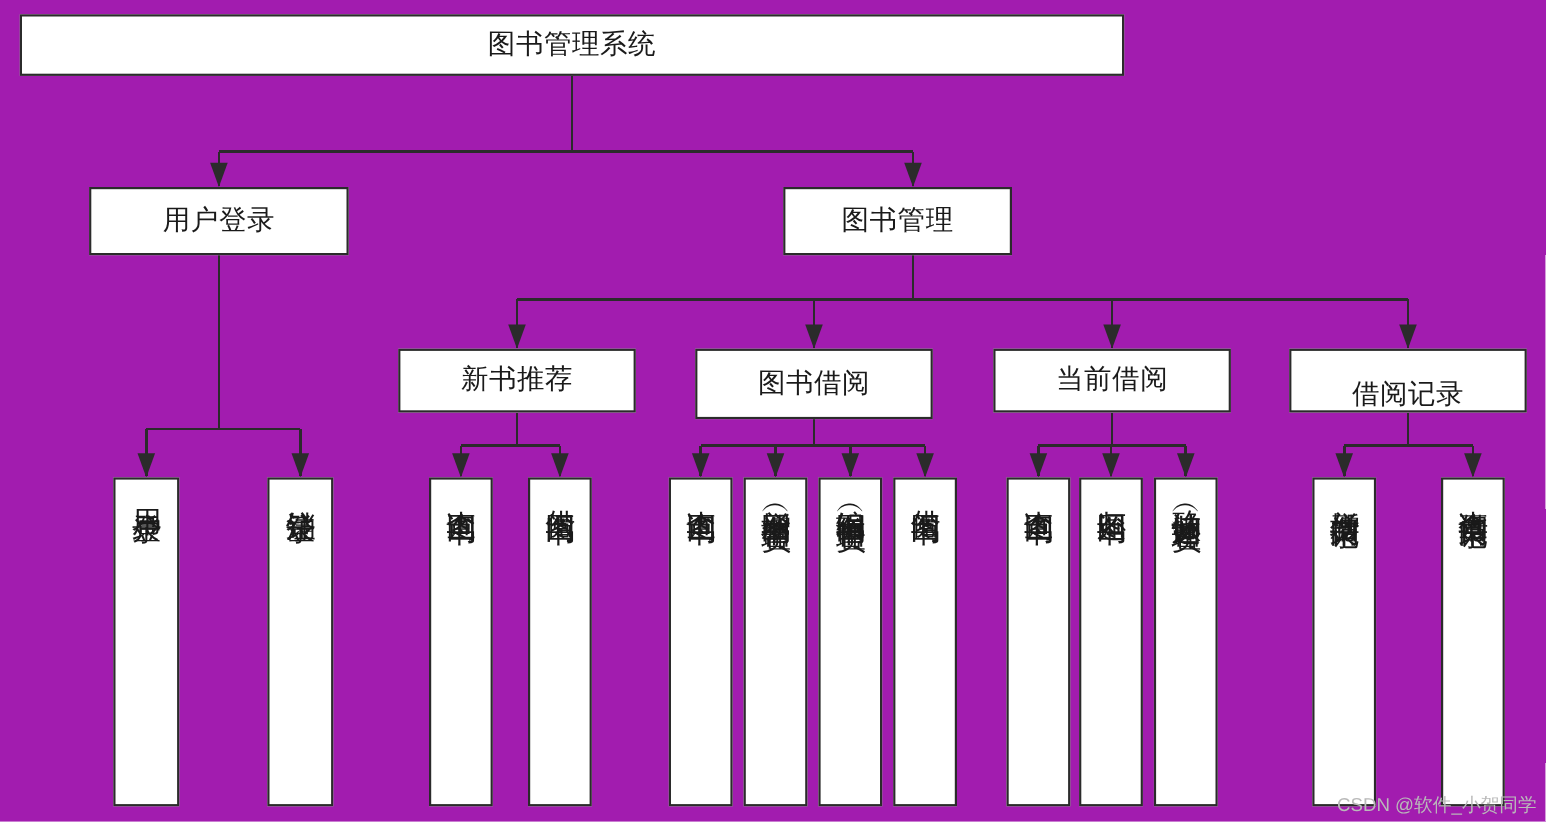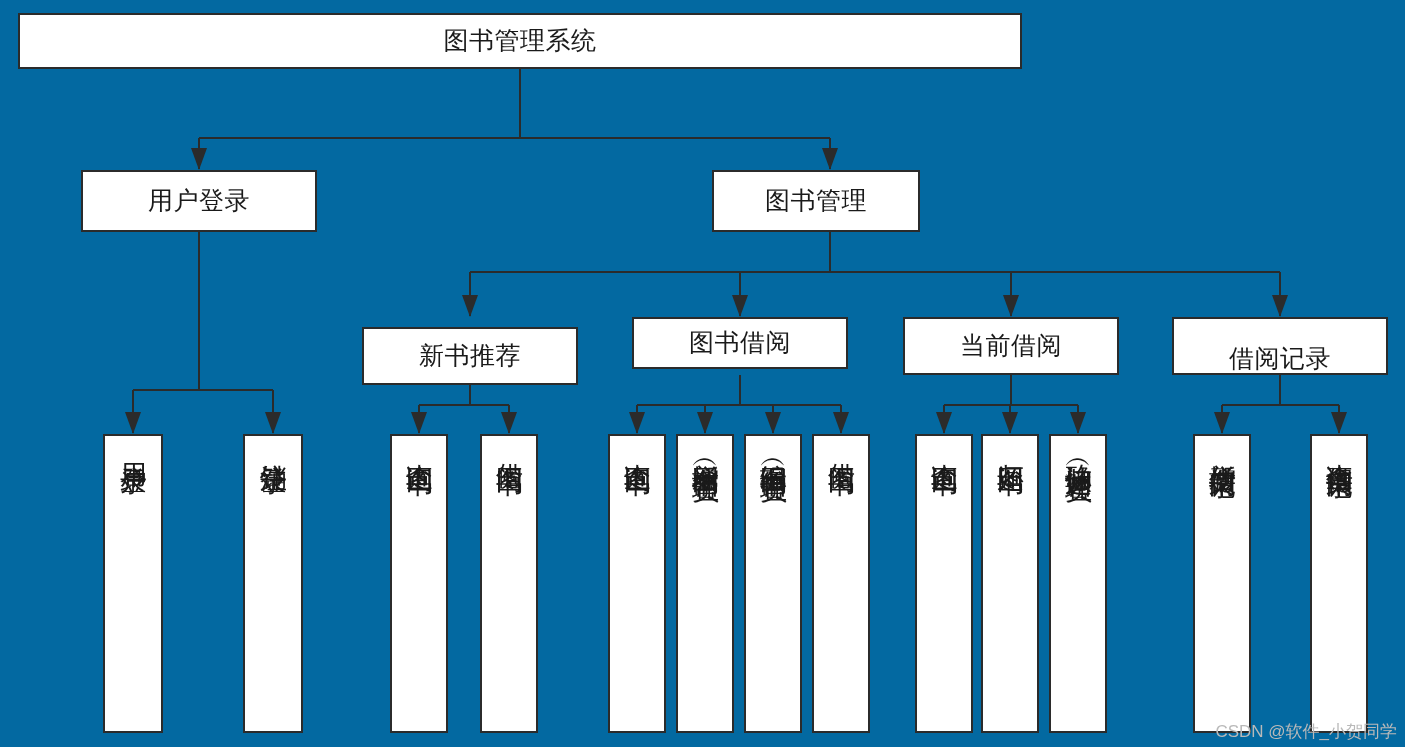--- a/index.html
+++ b/index.html
@@ -7,21 +7,21 @@
     padding: 0;
     background: #ffffff;
   }
   body {
     font-family: "Liberation Sans", "DejaVu Sans", sans-serif;
   }
   #canvas {
     position: relative;
     width: 1405px;
     height: 747px;
-    background: #0369a1;
+    background: #a21caf;
     overflow: hidden;
   }
   #edges {
     position: absolute;
     left: 0;
     top: 0;
     width: 1405px;
     height: 747px;
   }
   .node {
@@ -133,24 +133,24 @@
   <div id="nodes">
       <div class="node horizontal root" style="left: 18px; top: 13px; width: 1004px; height: 56px; border-color: rgb(43, 43, 43); background: rgb(255, 255, 255); color: rgb(26, 26, 26);">
         <span class="node-label">图书管理系统</span>
       </div>
       <div class="node horizontal" style="left: 81px; top: 170px; width: 236px; height: 62px; border-color: rgb(43, 43, 43); background: rgb(255, 255, 255); color: rgb(26, 26, 26);">
         <span class="node-label">用户登录</span>
       </div>
       <div class="node horizontal" style="left: 712px; top: 170px; width: 208px; height: 62px; border-color: rgb(43, 43, 43); background: rgb(255, 255, 255); color: rgb(26, 26, 26);">
         <span class="node-label">图书管理</span>
       </div>
-      <div class="node horizontal" style="left: 362px; top: 327px; width: 216px; height: 58px; border-color: rgb(43, 43, 43); background: rgb(255, 255, 255); color: rgb(26, 26, 26);">
+      <div class="node horizontal" style="left: 362px; top: 317px; width: 216px; height: 58px; border-color: rgb(43, 43, 43); background: rgb(255, 255, 255); color: rgb(26, 26, 26);">
         <span class="node-label">新书推荐</span>
       </div>
-      <div class="node horizontal" style="left: 632px; top: 317px; width: 216px; height: 52px; border-color: rgb(43, 43, 43); background: rgb(255, 255, 255); color: rgb(26, 26, 26);">
+      <div class="node horizontal" style="left: 632px; top: 317px; width: 216px; height: 64px; border-color: rgb(43, 43, 43); background: rgb(255, 255, 255); color: rgb(26, 26, 26);">
         <span class="node-label">图书借阅</span>
       </div>
       <div class="node horizontal" style="left: 903px; top: 317px; width: 216px; height: 58px; border-color: rgb(43, 43, 43); background: rgb(255, 255, 255); color: rgb(26, 26, 26); justify-content: center;">
         <span class="node-label">当前借阅</span>
       </div>
       <div class="node horizontal" style="left: 1172px; top: 317px; width: 216px; height: 58px; border-color: rgb(43, 43, 43); background: rgb(255, 255, 255); color: rgb(26, 26, 26); align-items: flex-end;">
         <span class="node-label">借阅记录</span>
       </div>
       <div class="node vertical" style="left: 103px; top: 434px; width: 60px; height: 299px; border-color: rgb(43, 43, 43); background: rgb(255, 255, 255); color: rgb(26, 26, 26);">
         <span class="node-label">用户登录</span>

